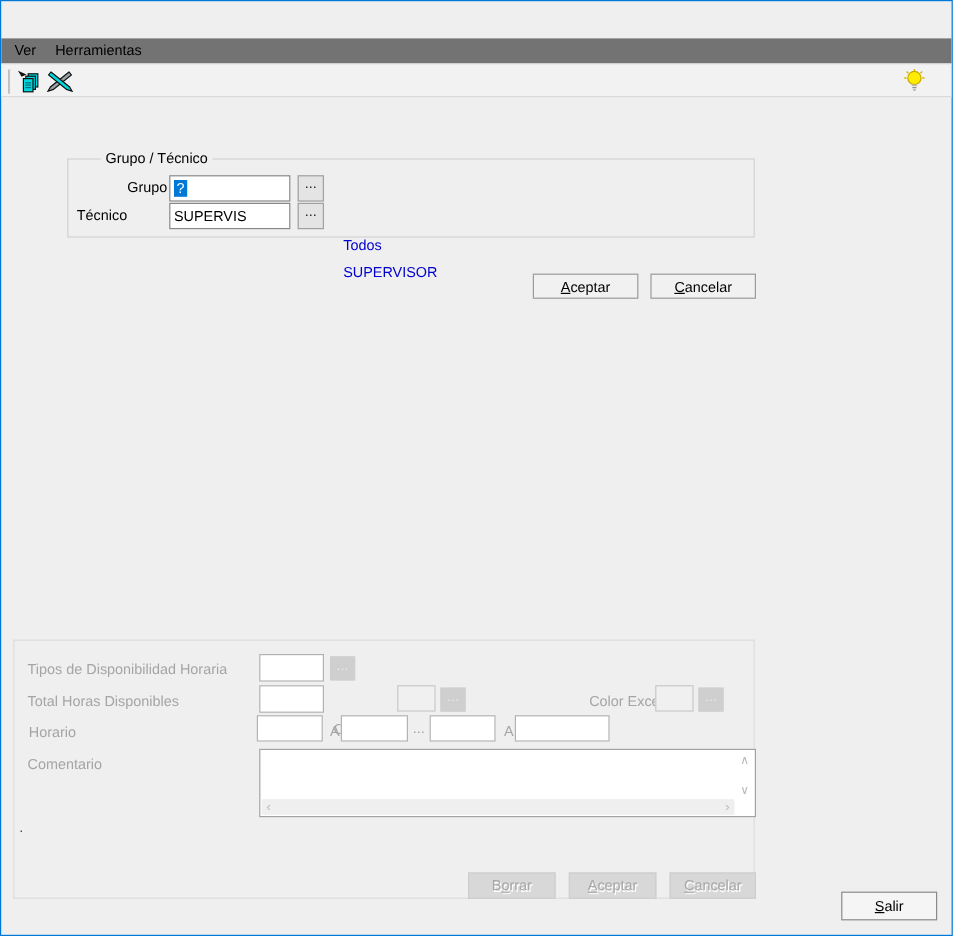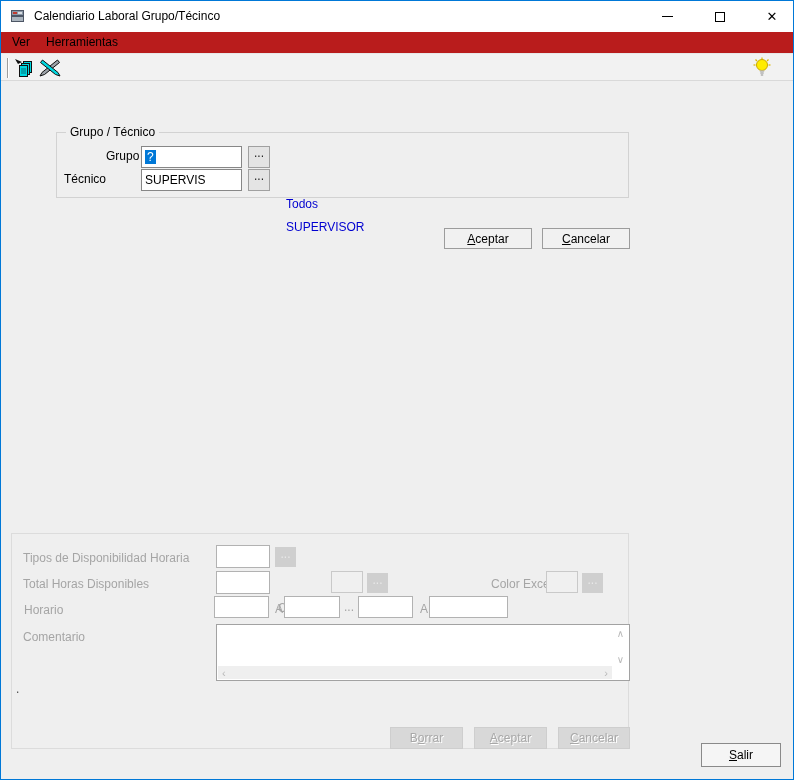--- a/index.html
+++ b/index.html
@@ -11,33 +11,33 @@
   .titlebar { position:absolute; left:0; top:0; width:100%; height:31px; background:#fff; }
   .app-icon { position:absolute; left:9px; top:7px; width:16px; height:16px; }
   .title-text { position:absolute; left:33px; top:0; line-height:31px; font-size:12px; white-space:nowrap; }
   .winbtn { position:absolute; top:0; width:46px; height:31px; display:flex; align-items:center; justify-content:center; background:#fff; }
   #btn-min { left:643px; } #btn-max { left:696px; } #btn-close { left:748px; }
   .min-bar { width:11px; height:1px; background:#000; }
   .max-box { width:10px; height:10px; border:1px solid #000; }
   .close-x { font-size:13px; line-height:1; }
 
   
-  .menubar { position:absolute; left:0; top:31px; width:100%; height:21px; background:#b91c1c; display:flex; padding-left:3px;text-align:right; }
+  .menubar { position:absolute; left:0; top:31px; width:100%; height:21px; background:#737373; display:flex; padding-left:3px;text-align:right; }
   .menu-item { padding:0 8px; line-height:21px; cursor:default; }
 
   
   .toolbar { position:absolute; left:0; top:52px; width:100%; height:28px; background:#f2f2f2;
              border-top:1px solid #e7e7e7; border-bottom:1px solid #d9d9d9; }
   .gripper { position:absolute; left:6px; top:4px; width:2px; height:20px; background:#9d9d9d; border-right:1px solid #fff; }
   .tool-btn { position:absolute; top:3px; width:24px; height:22px; display:flex; align-items:center; justify-content:center; }
   #tool-copy { left:11px; } #tool-edit { left:37px; } #tool-hint { left:749px; }
 
   
   .groupbox { position:absolute; left:55px; top:131px; width:573px; height:66px; border:1px solid #d2d2d2; }
-  .groupbox-title { position:absolute; left:9px; top:-8px; background:#efefef; padding:0 4px; white-space:nowrap;text-align:center; }
+  .groupbox-title { position:absolute; left:27px; top:-8px; background:#efefef; padding:0 4px; white-space:nowrap;text-align:center; }
   .abs { position:absolute; white-space:nowrap; }
   .tb { position:absolute; height:22px; background:#fff; border:1px solid #878787;
         display:flex; align-items:center; padding:0 3px; font-size:12px; overflow:hidden; }
   .sel { background:#0078d7; color:#fff; padding:0 2px; }
   .browse { position:absolute; width:22px; height:22px; background:#e4e4e4; border:1px solid #a0a0a0;
             font-size:12px; color:#222; display:flex; align-items:flex-start; justify-content:center; line-height:12px; }
   .blue { position:absolute; color:#0000d0; white-space:nowrap;margin-top:48px; }
 
   
   .btn { position:absolute; background:#f1f1f1; border:1px solid #9c9c9c; font-size:12px; color:#000;
@@ -86,40 +86,20 @@
   #btn-aceptar-b { left:462px; top:193px; width:73px; height:22px; }
   #btn-cancelar-b { left:546px; top:193px; width:72px; height:22px; }
 
   #btn-salir { left:700px; top:742px; width:80px; height:24px; background:#f5f5f5; border:1px solid #8a8a8a; }
 </style>
 </head>
 <body>
 
 <div class="window">
 
-  <div class="titlebar">
-    <span class="app-icon">
-      <svg width="16" height="16" viewBox="0 0 16 16">
-        <rect x="1.5" y="2.5" width="12" height="5" fill="#8d99a8" stroke="#4d5665"></rect>
-        <rect x="1.5" y="8.5" width="12" height="5" fill="#aab4be" stroke="#4d5665"></rect>
-        <rect x="3" y="4" width="4" height="2" fill="#c23a2f"></rect>
-        <rect x="8" y="4" width="4" height="2" fill="#d8dde2"></rect>
-      </svg>
-    </span>
-    <span class="title-text">Calendiario Laboral Grupo/Técinco</span>
-    <div class="winbtn" id="btn-min">
-        <span class="min-bar"></span>
-      </div>
-    <div class="winbtn" id="btn-max">
-        <span class="max-box"></span>
-      </div>
-    <div class="winbtn" id="btn-close">
-        <span class="close-x">✕</span>
-      </div>
-  </div>
 
   <div class="menubar">
     <span class="menu-item">Ver</span>
     <span class="menu-item">Herramientas</span>
   </div>
 
   <div class="toolbar">
     <span class="gripper"></span>
     <span class="tool-btn" id="tool-copy">
       <svg width="20" height="20" viewBox="0 0 20 20">

